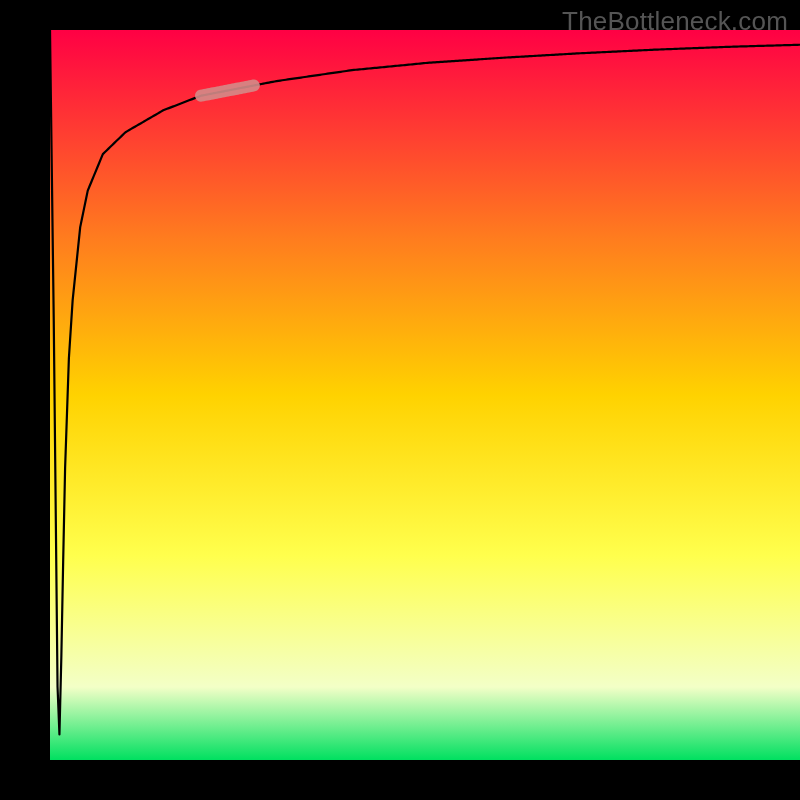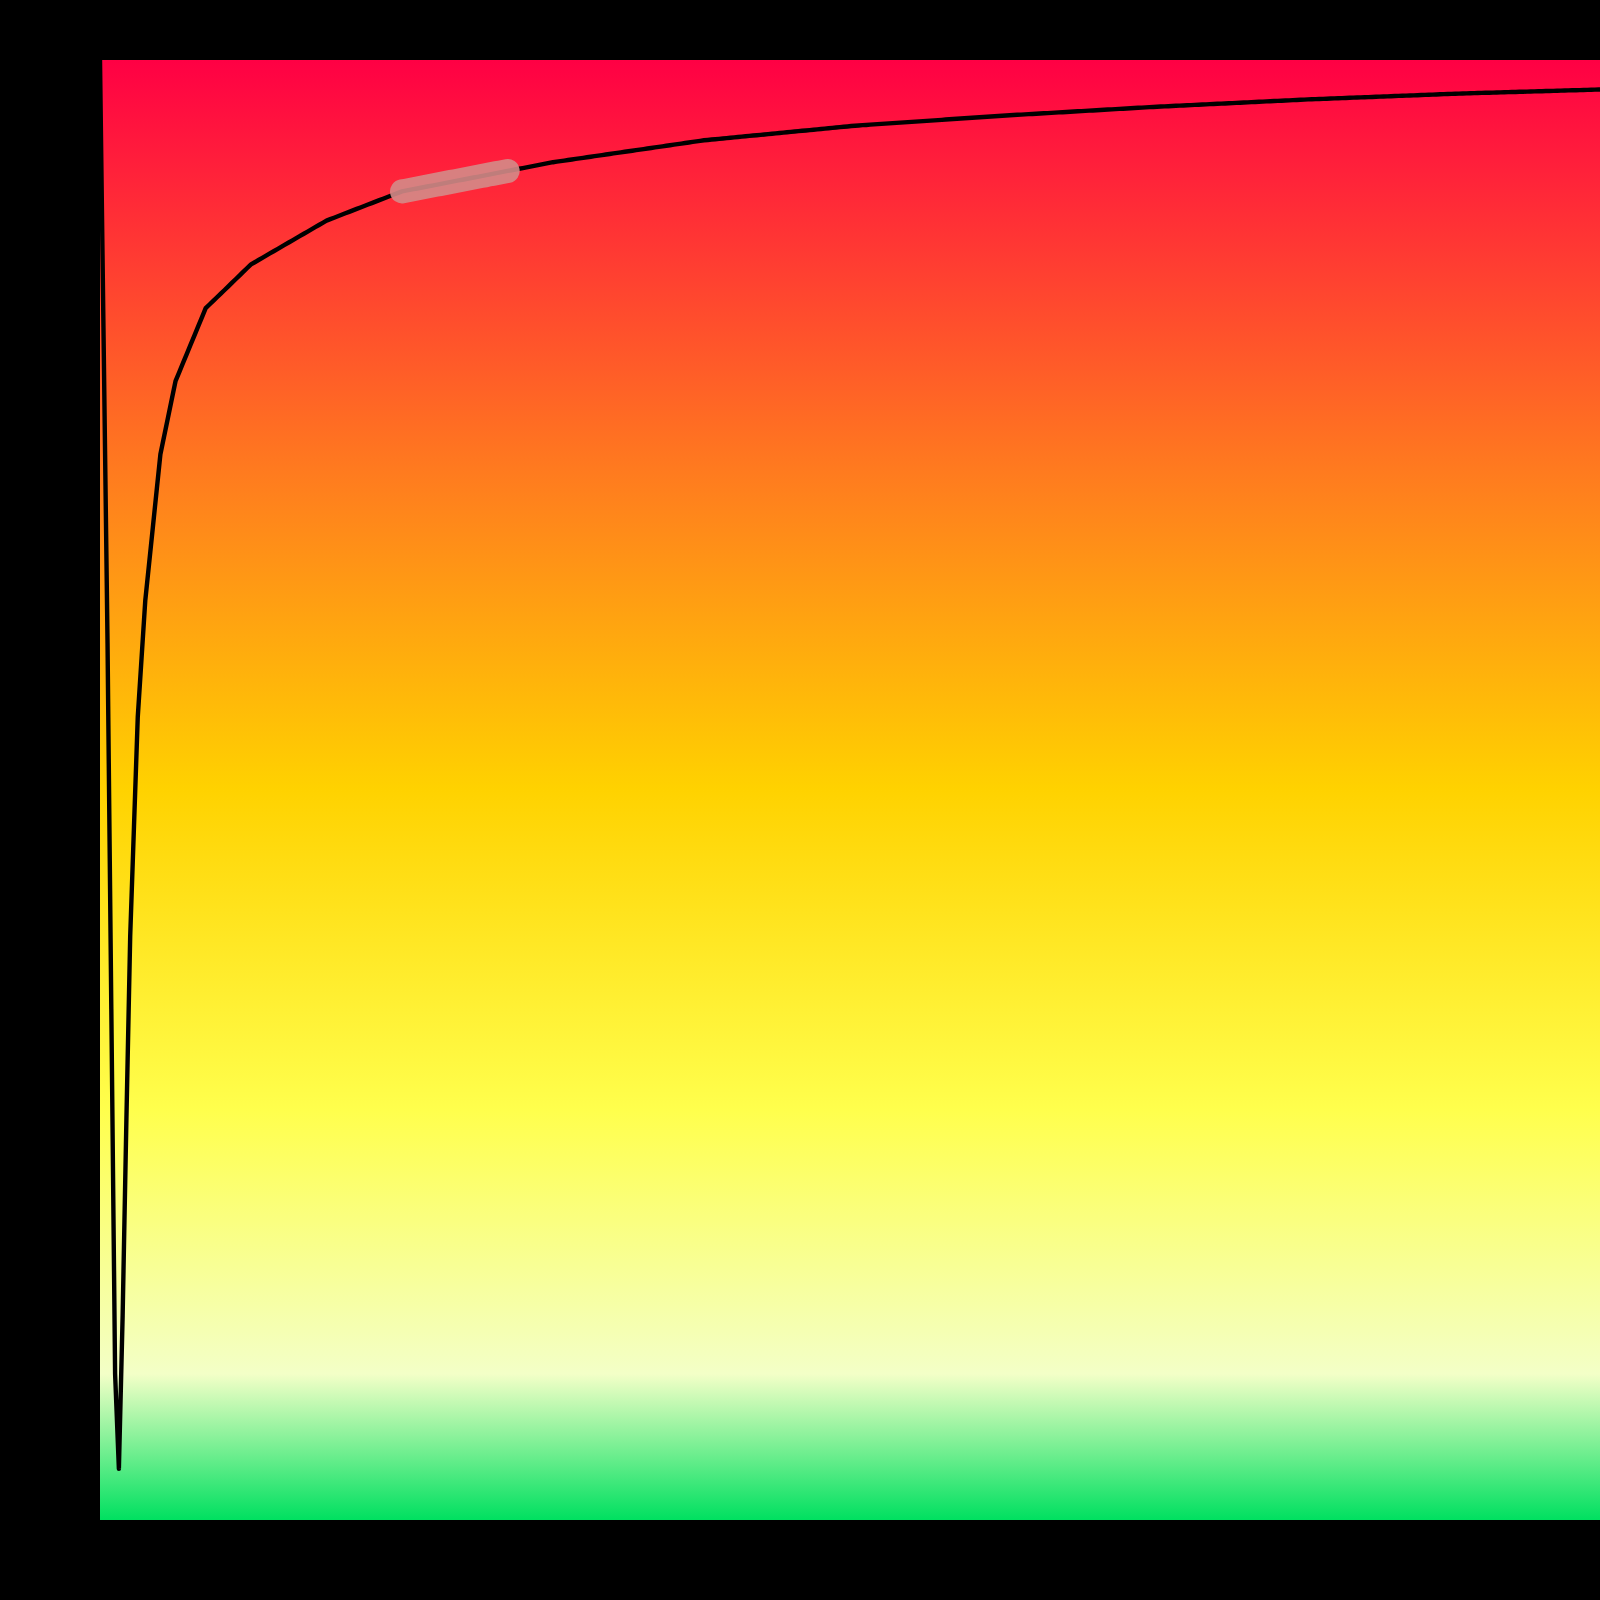--- a/index.html
+++ b/index.html
@@ -32,20 +32,21 @@
     top: 30px;
     width: 755px;
     height: 730px;
   }
   svg { display: block; }
 </style>
 </head>
 <body>
 
 <div class="frame">
+  <div class="watermark">TheBottleneck.com</div>
 
   <div class="plot-holder">
     <svg id="plot-svg" width="755" height="730" viewBox="0 0 755 730">
       <defs>
         <linearGradient id="bg-grad" x1="0" y1="0" x2="0" y2="1">
           <stop id="g0" offset="0%" stop-color="#ff0044"></stop>
           <stop id="g1" offset="28%" stop-color="#ff7a1f"></stop>
           <stop id="g2" offset="50%" stop-color="#ffd200"></stop>
           <stop id="g3" offset="72%" stop-color="#ffff4d"></stop>
           <stop id="g4" offset="90%" stop-color="#f3ffc7"></stop>

